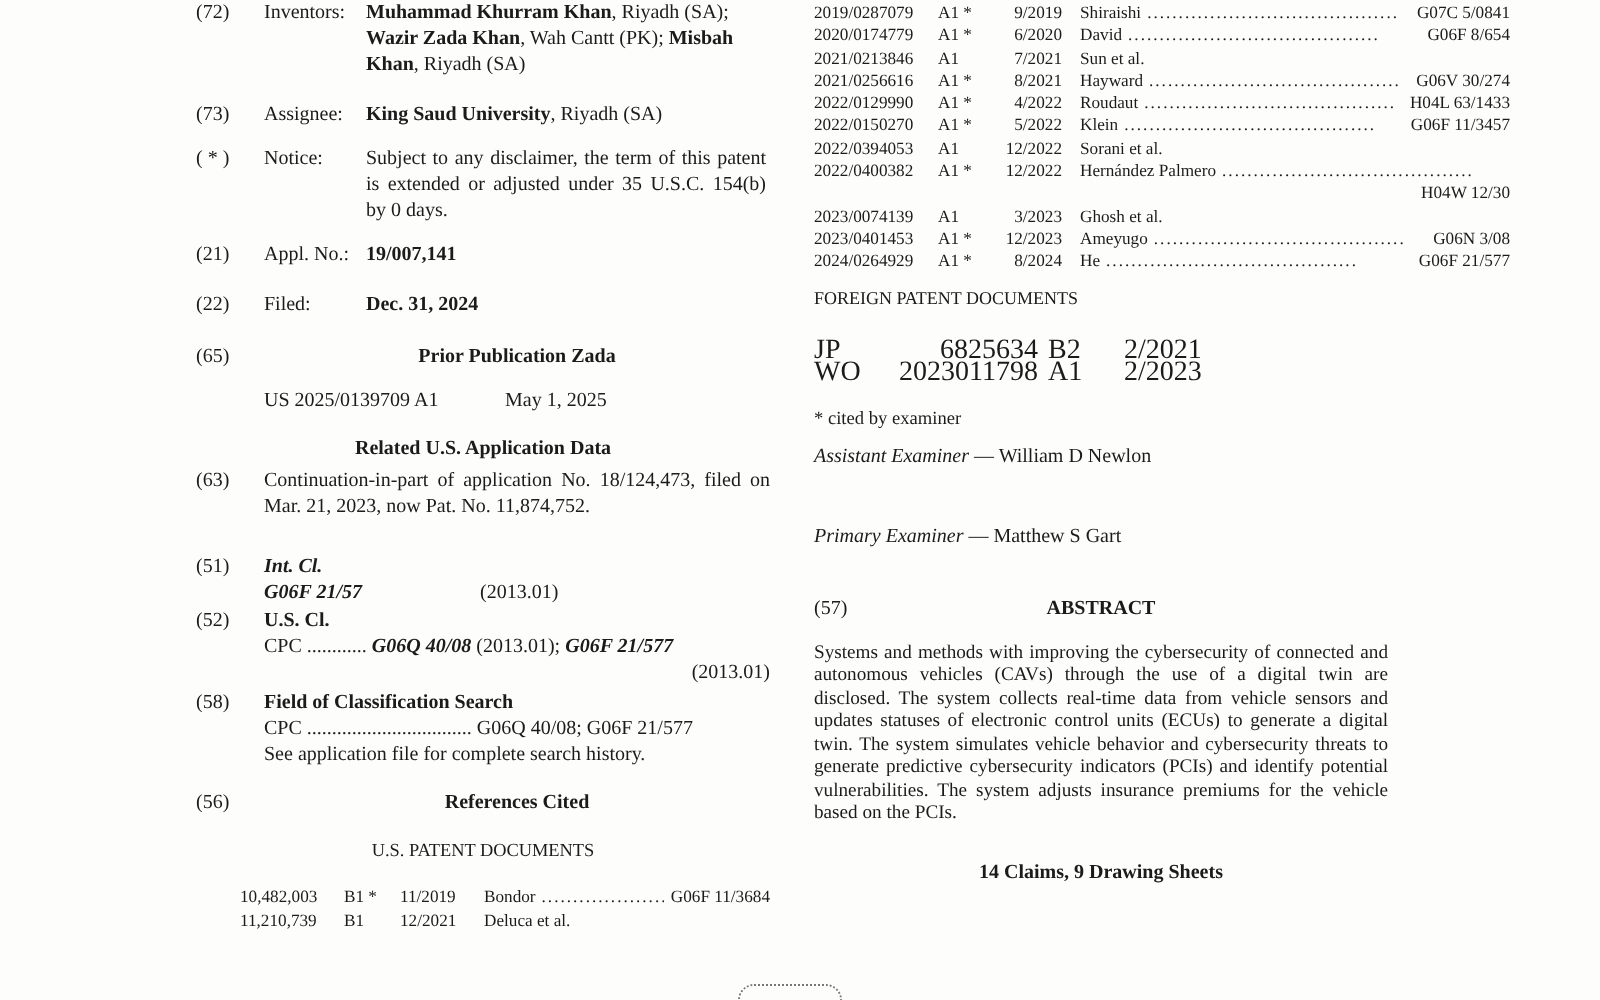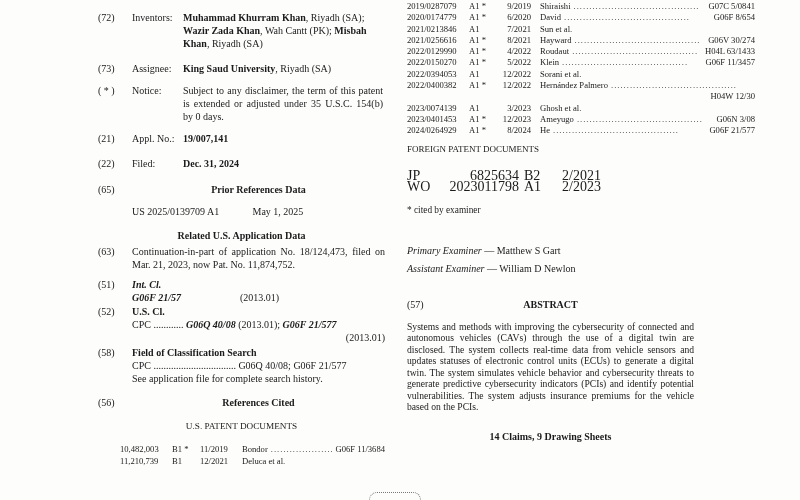--- a/index.html
+++ b/index.html
@@ -2,21 +2,21 @@
 <html><head>
 <meta charset="utf-8">
 <style>
   html,body { margin:0; padding:0; }
   .page {
     position:relative; width:800px; height:500px;
     background:#fdfdfc; color:#1b1b1b; overflow:hidden;
     font-family:"Liberation Serif","DejaVu Serif",serif;
   }
   
-  .lcol { position:absolute; left:98px; top:11px; width:287px; font-size:10px; line-height:13px; }
+  .lcol { position:absolute; left:98px; top:0; width:287px; font-size:10px; line-height:13px; }
   .fld { display:flex; }
   .fnum { width:34px; flex:0 0 34px; }
   .flab { width:51px; flex:0 0 51px; }
   .fcon { flex:1; }
   .just { text-align:justify; }
   .b { font-weight:bold; }
   .bi { font-weight:bold; font-style:italic; }
   .it { font-style:italic; }
   .center { text-align:center; }
   .headc { flex:1; text-align:center; font-weight:bold; }
@@ -91,35 +91,35 @@
     </div>
 
     <div class="fld mt">
       <span class="fnum">(22)</span>
       <span class="flab">Filed:</span>
       <span class="fcon b">Dec. 31, 2024</span>
     </div>
 
     <div class="fld" style="margin-top:13px">
       <span class="fnum">(65)</span>
-      <span class="headc">Prior References Data</span>
+      <span class="headc">Prior Publication Zada</span>
     </div>
     <div class="publine">
       <span class="pubnum">US 2025/0139709 A1</span>
       <span>May 1, 2025</span>
     </div>
 
     <div class="center b" style="margin-top:11px">Related U.S. Application Data</div>
 
     <div class="fld" style="margin-top:3px">
       <span class="fnum">(63)</span>
       <span class="fcon just">Continuation-in-part of application No. 18/124,473, filed on Mar. 21, 2023, now Pat. No. 11,874,752.</span>
     </div>
 
-    <div class="fld" style="margin-top:7px">
+    <div class="fld" style="margin-top:17px">
       <span class="fnum">(51)</span>
       <span class="fcon">
         <div class="b it">Int. Cl.</div>
         <div><span class="bi" style="display:inline-block;width:108px">G06F 21/57</span><span>(2013.01)</span></div>
       </span>
     </div>
 
     <div class="fld" style="margin-top:1px">
       <span class="fnum">(52)</span>
       <span class="fcon">
@@ -282,22 +282,22 @@
     </div>
     <div class="frow">
       <span class="fcode">WO</span>
       <span class="fpnum">2023011798</span>
       <span class="fkind">A1</span>
       <span class="fdate">2/2023</span>
     </div>
 
     <div class="citednote">* cited by examiner</div>
 
+    <div class="exline" style="margin-top:5px"><span class="it">Assistant Examiner</span><span> — William D Newlon</span></div>
     <div class="exline" style="margin-top:27px"><span class="it">Primary Examiner</span><span> — Matthew S Gart</span></div>
-    <div class="exline" style="margin-top:5px"><span class="it">Assistant Examiner</span><span> — William D Newlon</span></div>
 
     <div class="absthead">
       <span class="anum">(57)</span>
       <div class="center b">ABSTRACT</div>
     </div>
 
     <div class="abstract">Systems and methods with improving the cybersecurity of connected and autonomous vehicles (CAVs) through the use of a digital twin are disclosed. The system collects real-time data from vehicle sensors and updates statuses of electronic control units (ECUs) to generate a digital twin. The system simulates vehicle behavior and cybersecurity threats to generate predictive cybersecurity indicators (PCIs) and identify potential vulnerabilities. The system adjusts insurance premiums for the vehicle based on the PCIs.</div>
 
     <div class="claims">14 Claims, 9 Drawing Sheets</div>
   </div>

